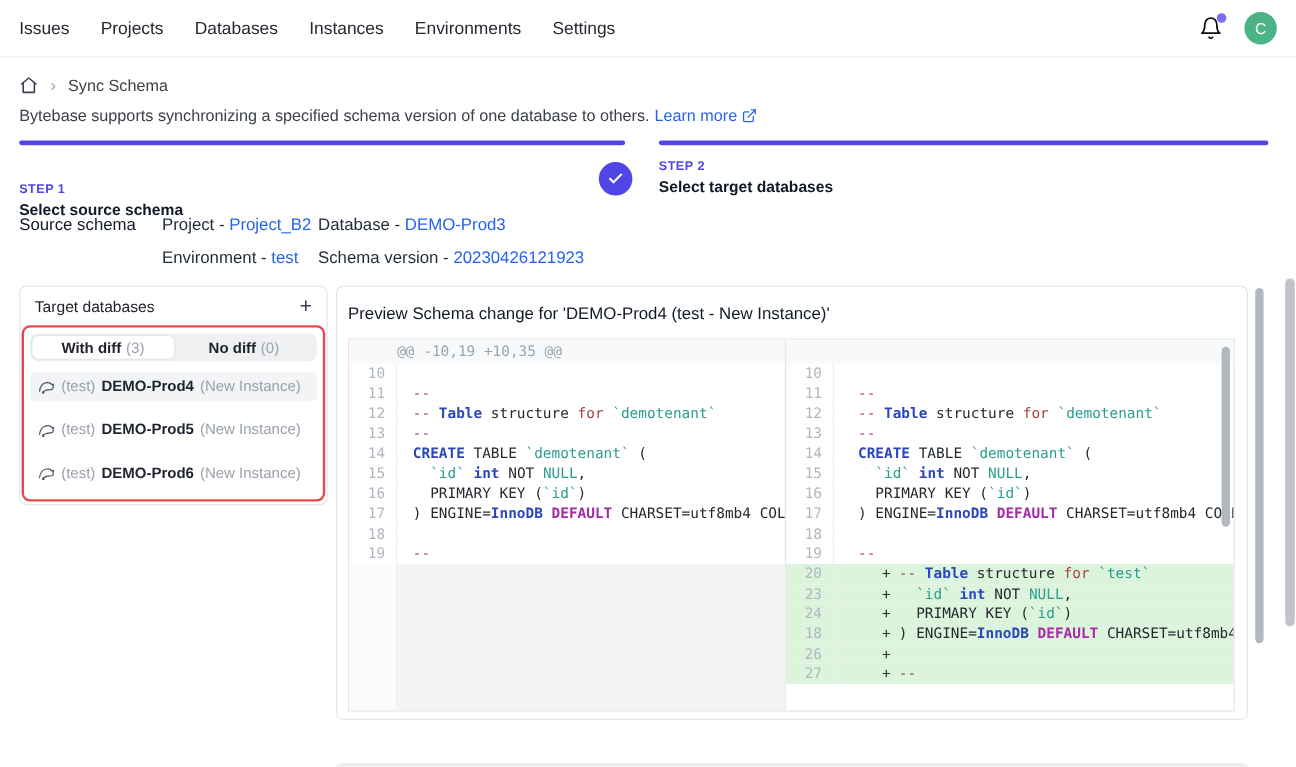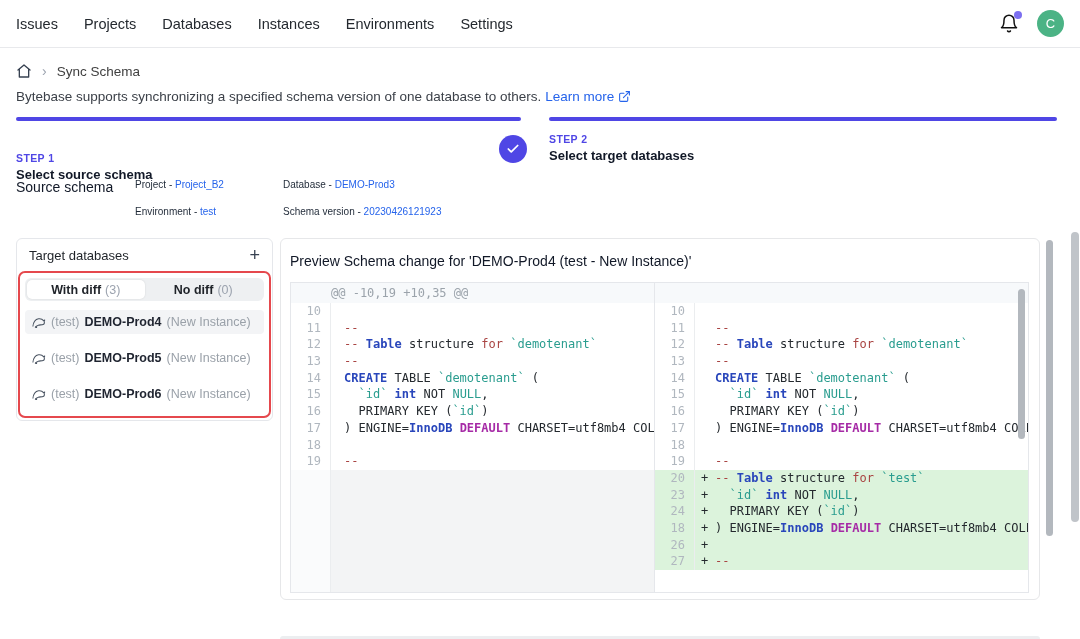--- a/index.html
+++ b/index.html
@@ -32,24 +32,24 @@
   .bar1 { left:16px; width:505px; } .bar2 { left:549px; width:508px; }
   .step-block { position:absolute; top:133px; }
   .sb1 { left:16px;margin-top:19px; } .sb2 { left:549px; }
   .step-label { font-size:10.5px; font-weight:bold; color:#4f46e5; letter-spacing:.4px; }
   .step-title { font-size:13px; font-weight:600; color:#111827; margin-top:3px; }
   .check-circle { position:absolute; left:499px; top:135px; width:28px; height:28px;
     border-radius:50%; background:#4f46e5; display:flex; align-items:center; justify-content:center; }
 
   
   .source-label { position:absolute; left:16px; top:179px; font-size:14px; color:#111827; }
-  .src-cell { position:absolute; font-size:10px; color:#1f2937; }
+  .src-cell { position:absolute; font-size:14px; color:#1f2937; }
   .src-cell a, .link { color:#2563eb; text-decoration:none; cursor:pointer; }
   .r1 { top:179px; } .r2 { top:206px; }
-  .c2 { left:135px; } .c3 { left:283px; }
+  .c2 { left:135px; } .c3 { left:265px; }
 
   
   .target-card { position:absolute; left:16px; top:238px; width:257px; height:183px;
     border:1px solid #e5e7eb; border-radius:6px; background:#fff; }
   .tc-header { height:32px; display:flex; align-items:center; justify-content:space-between;
     padding:0 12px; }
   .tc-title { font-size:13px; color:#1f2329; }
   .plus-btn { font-size:18px; color:#374151; cursor:pointer; line-height:1; }
   .red-box { margin:0 1px 1px 1px; height:147px; border:2px solid #e5484d; border-radius:7px;
     padding:5px; overflow:hidden; }
@@ -78,21 +78,21 @@
   .pane.left { width:363px; }
   .pane.right { flex:1; border-left:1px solid #e5e7eb; position:relative; }
   .dheader { height:20px; background:#f7f9fb; color:#9ba3ab; display:flex; align-items:center; flex:none; }
   .dheader .hgut { width:40px; flex:none; }
   .drow { display:flex; height:16.7px; line-height:16.7px; flex:none; white-space:nowrap; }
   .gut { width:40px; flex:none; text-align:right; padding-right:9px; color:#b0b7bf;
     border-right:1px solid #ebedef; }
   .codeln { padding-left:13px; white-space:pre; }
   .pane.right .codeln { padding-left:6px; }
   .sign { display:inline-block; width:14px; color:#24292e; }
-  .drow.added { background:#dcf3dc; }
+  .drow.added { background:#dcf3dc;gap:34px; }
   .filler { flex:1; display:flex; }
   .filler .gutf { width:40px; flex:none; background:#fafbfc; border-right:1px solid #ebedef; }
   .filler .restf { flex:1; background:#f3f4f5; }
   .tx { color:#24292e; } .cm { color:#a94442; } .kw { color:#2946bb; font-weight:bold; }
   .id { color:#2a9d8f; } .mg { color:#a62aa6; font-weight:bold; }
 
   
   .vthumb { position:absolute; border-radius:4px; background:#b3b8be; cursor:pointer; }
   .inner-scroll { right:3px; top:6px; width:7px; height:150px; }
   .panel-scroll { left:1046px; top:240px; width:7px; height:296px; }

